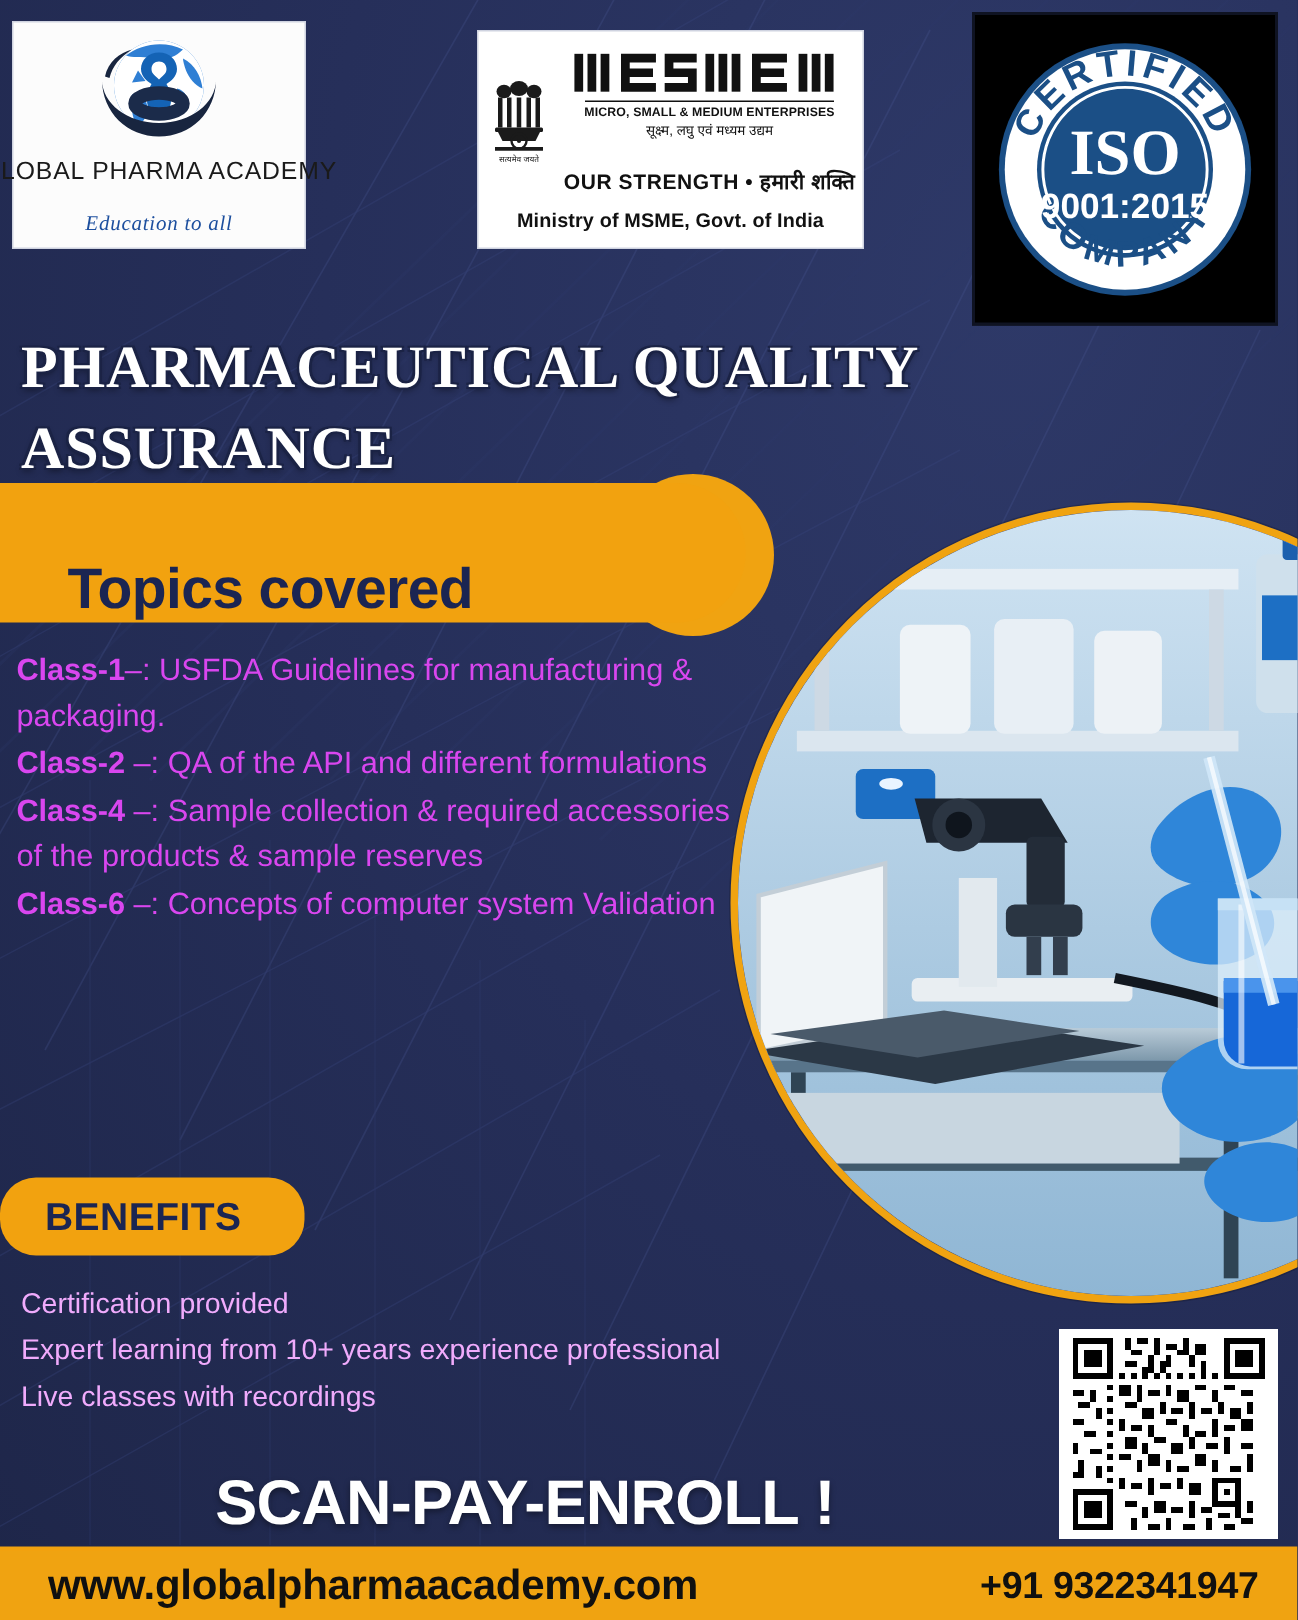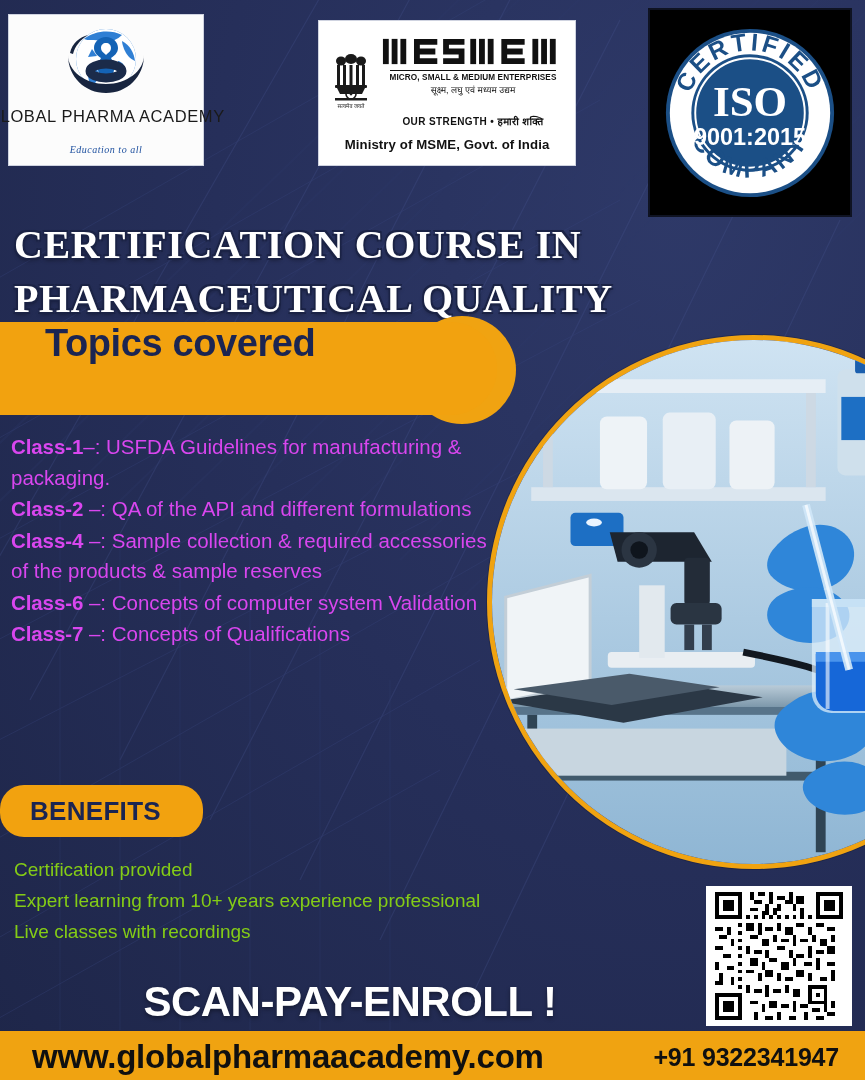--- a/index.html
+++ b/index.html
@@ -37,36 +37,36 @@
 
   
   .gpa-globe { width:112px; height:80px; position:relative; margin-bottom:2px; }
   .gpa-name {
     font-family:"Liberation Sans", sans-serif;
     font-size:16.5px; font-weight:400; letter-spacing:.6px;
     color:#1a1a1a; white-space:nowrap;
   }
   .gpa-tag {
     font-family:"Liberation Serif", serif;
-    font-style:italic; font-size:10px; color:#1d4f9e;
+    font-style:italic; font-size:14px; color:#1d4f9e;
     margin-top:18px; letter-spacing:.5px;
   }
 
   
   .msme-row { display:flex; align-items:center; gap:8px; padding:0 6px; }
   .msme-emblem { width:44px; height:62px; flex:0 0 44px; }
   .msme-right { display:flex; flex-direction:column; align-items:center; }
   .msme-word { height:33px; }
   .msme-sub1 {
     font-size:8.2px; font-weight:700; letter-spacing:.1px;
     color:#111; white-space:nowrap; margin-top:2px;
     border-top:1.6px solid #111; padding-top:2px;
   }
   .msme-sub2 { font-size:9px; color:#111; white-space:nowrap; margin-top:1px; font-weight:500;}
-  .msme-sub3 { font-size:10px; font-weight:700; color:#111; white-space:nowrap; margin-top:18px; letter-spacing:.4px;}
+  .msme-sub3 { font-size:14px; font-weight:700; color:#111; white-space:nowrap; margin-top:18px; letter-spacing:.4px;}
   .msme-ministry {
     font-size:13.2px; font-weight:700; color:#111;
     margin-top:9px; white-space:nowrap; letter-spacing:.1px;
   }
 
   
   .iso-badge { width:176px; height:176px; }
 
   
   .title {
@@ -97,21 +97,21 @@
     width:108px; height:108px; border-radius:50%;
     background:#F0A311;
   }
 
   
   .topics-banner {
     position:absolute; left:0; top:322px;
     width:497px; height:93px;
     background:#F2A20F;
     border-radius:0 48px 48px 0;
-    display:flex; align-items:flex-start;
+    display:flex; align-items:flex-end;
   }
   .topics-banner span {
     margin-left:45px; font-size:38px; font-weight:700;
     color:#1B2552; letter-spacing:-.4px;
   }
 
   
   .classes {
     position:absolute; left:11px; top:432px; width:480px;
     color:#d946ef; font-size:20.5px; line-height:1.49;
@@ -126,21 +126,21 @@
     position:absolute; left:0; top:785px;
     width:203px; height:52px;
     background:#F2A20F; display:flex; align-items:center;border-radius:24px;
   }
   .benefits-badge span {
     margin-left:30px; font-size:26px; font-weight:700;
     color:#1B2552; letter-spacing:.3px;
   }
   .benefits-list {
     position:absolute; left:14px; top:855px; width:620px;
-    color:#84cc16; font-size:19px; line-height:1.63; font-weight:400;
+    color:#f0abfc; font-size:19px; line-height:1.63; font-weight:400;
   }
   .benefits-list li { list-style:none; white-space:nowrap; }
 
   
   .qr-box {
     position:absolute; left:706px; top:886px;
     width:146px; height:140px;
     background:#fff; padding:6px;
   }
   .qr-box svg { width:100%; height:100%; display:block; }
@@ -157,21 +157,21 @@
   
   .footer-rule {
     position:absolute; left:0; top:1031px; width:865px; height:3px;
     background:#F2A20F;
   }
   .footer {
     position:absolute; left:0; top:1034px; width:865px; height:46px;
     background:#F0A311; display:flex; align-items:center;
   }
   .footer .site {
-    margin-left:32px; font-size:33px; font-weight:700;
+    margin-left:32px; font-size:28px; font-weight:700;
     color:#101010; letter-spacing:-.2px;
   }
   .footer .phone {
     margin-left:auto; margin-right:26px;
     font-size:25px; font-weight:700; color:#101010; letter-spacing:-.2px;
   }
 </style>
 </head>
 <body>
 
@@ -317,21 +317,20 @@
         <text font-family="Liberation Sans, sans-serif" font-size="25" font-weight="700" fill="#1b4f86" letter-spacing="3.2">
           <textPath href="#arcBot" startOffset="50%" text-anchor="middle" side="right">COMPANY</textPath>
         </text>
         <text x="90" y="93" text-anchor="middle" font-family="Liberation Serif, serif" font-size="44" font-weight="700" fill="#ffffff">ISO</text>
         <text x="90" y="123" text-anchor="middle" font-family="Liberation Sans, sans-serif" font-size="24" font-weight="700" fill="#ffffff">9001:2015</text>
       </svg>
     </div>
   </div>
 
   <div class="title">
-    <span class="ln">CERTIFICATION COURSE IN</span>
     <span class="ln">PHARMACEUTICAL QUALITY ASSURANCE</span>
   </div>
 
   <div class="orange-blob"></div>
 
   <div class="photo-wrap">
     <div class="photo">
       <svg viewBox="0 0 534 534" preserveAspectRatio="xMidYMid slice">
         <defs>
           <linearGradient id="labbg" x1="0" y1="0" x2="0" y2="1">
@@ -453,23 +452,20 @@
       <b>Class-1</b><span class="dsh">–:</span> <span class="txt">USFDA Guidelines for manufacturing &amp; packaging.</span>
     </span>
     <span class="cls">
       <b>Class-2</b> <span class="dsh">–:</span> <span class="txt">QA of the API and different formulations</span>
     </span>
     <span class="cls">
       <b>Class-4</b> <span class="dsh">–:</span> <span class="txt">Sample collection &amp; required accessories of the products &amp; sample reserves</span>
     </span>
     <span class="cls">
       <b>Class-6</b> <span class="dsh">–:</span> <span class="txt"> Concepts of computer system Validation</span>
-    </span>
-    <span class="cls">
-      <b>Class-7</b> <span class="dsh">–:</span> <span class="txt">Concepts of Qualifications</span>
     </span>
   </div>
 
   <div class="benefits-badge">
     <span>BENEFITS</span>
   </div>
   <ul class="benefits-list">
     <li>Certification provided</li>
     <li>Expert learning from 10+ years experience professional</li>
     <li>Live classes with recordings</li>

